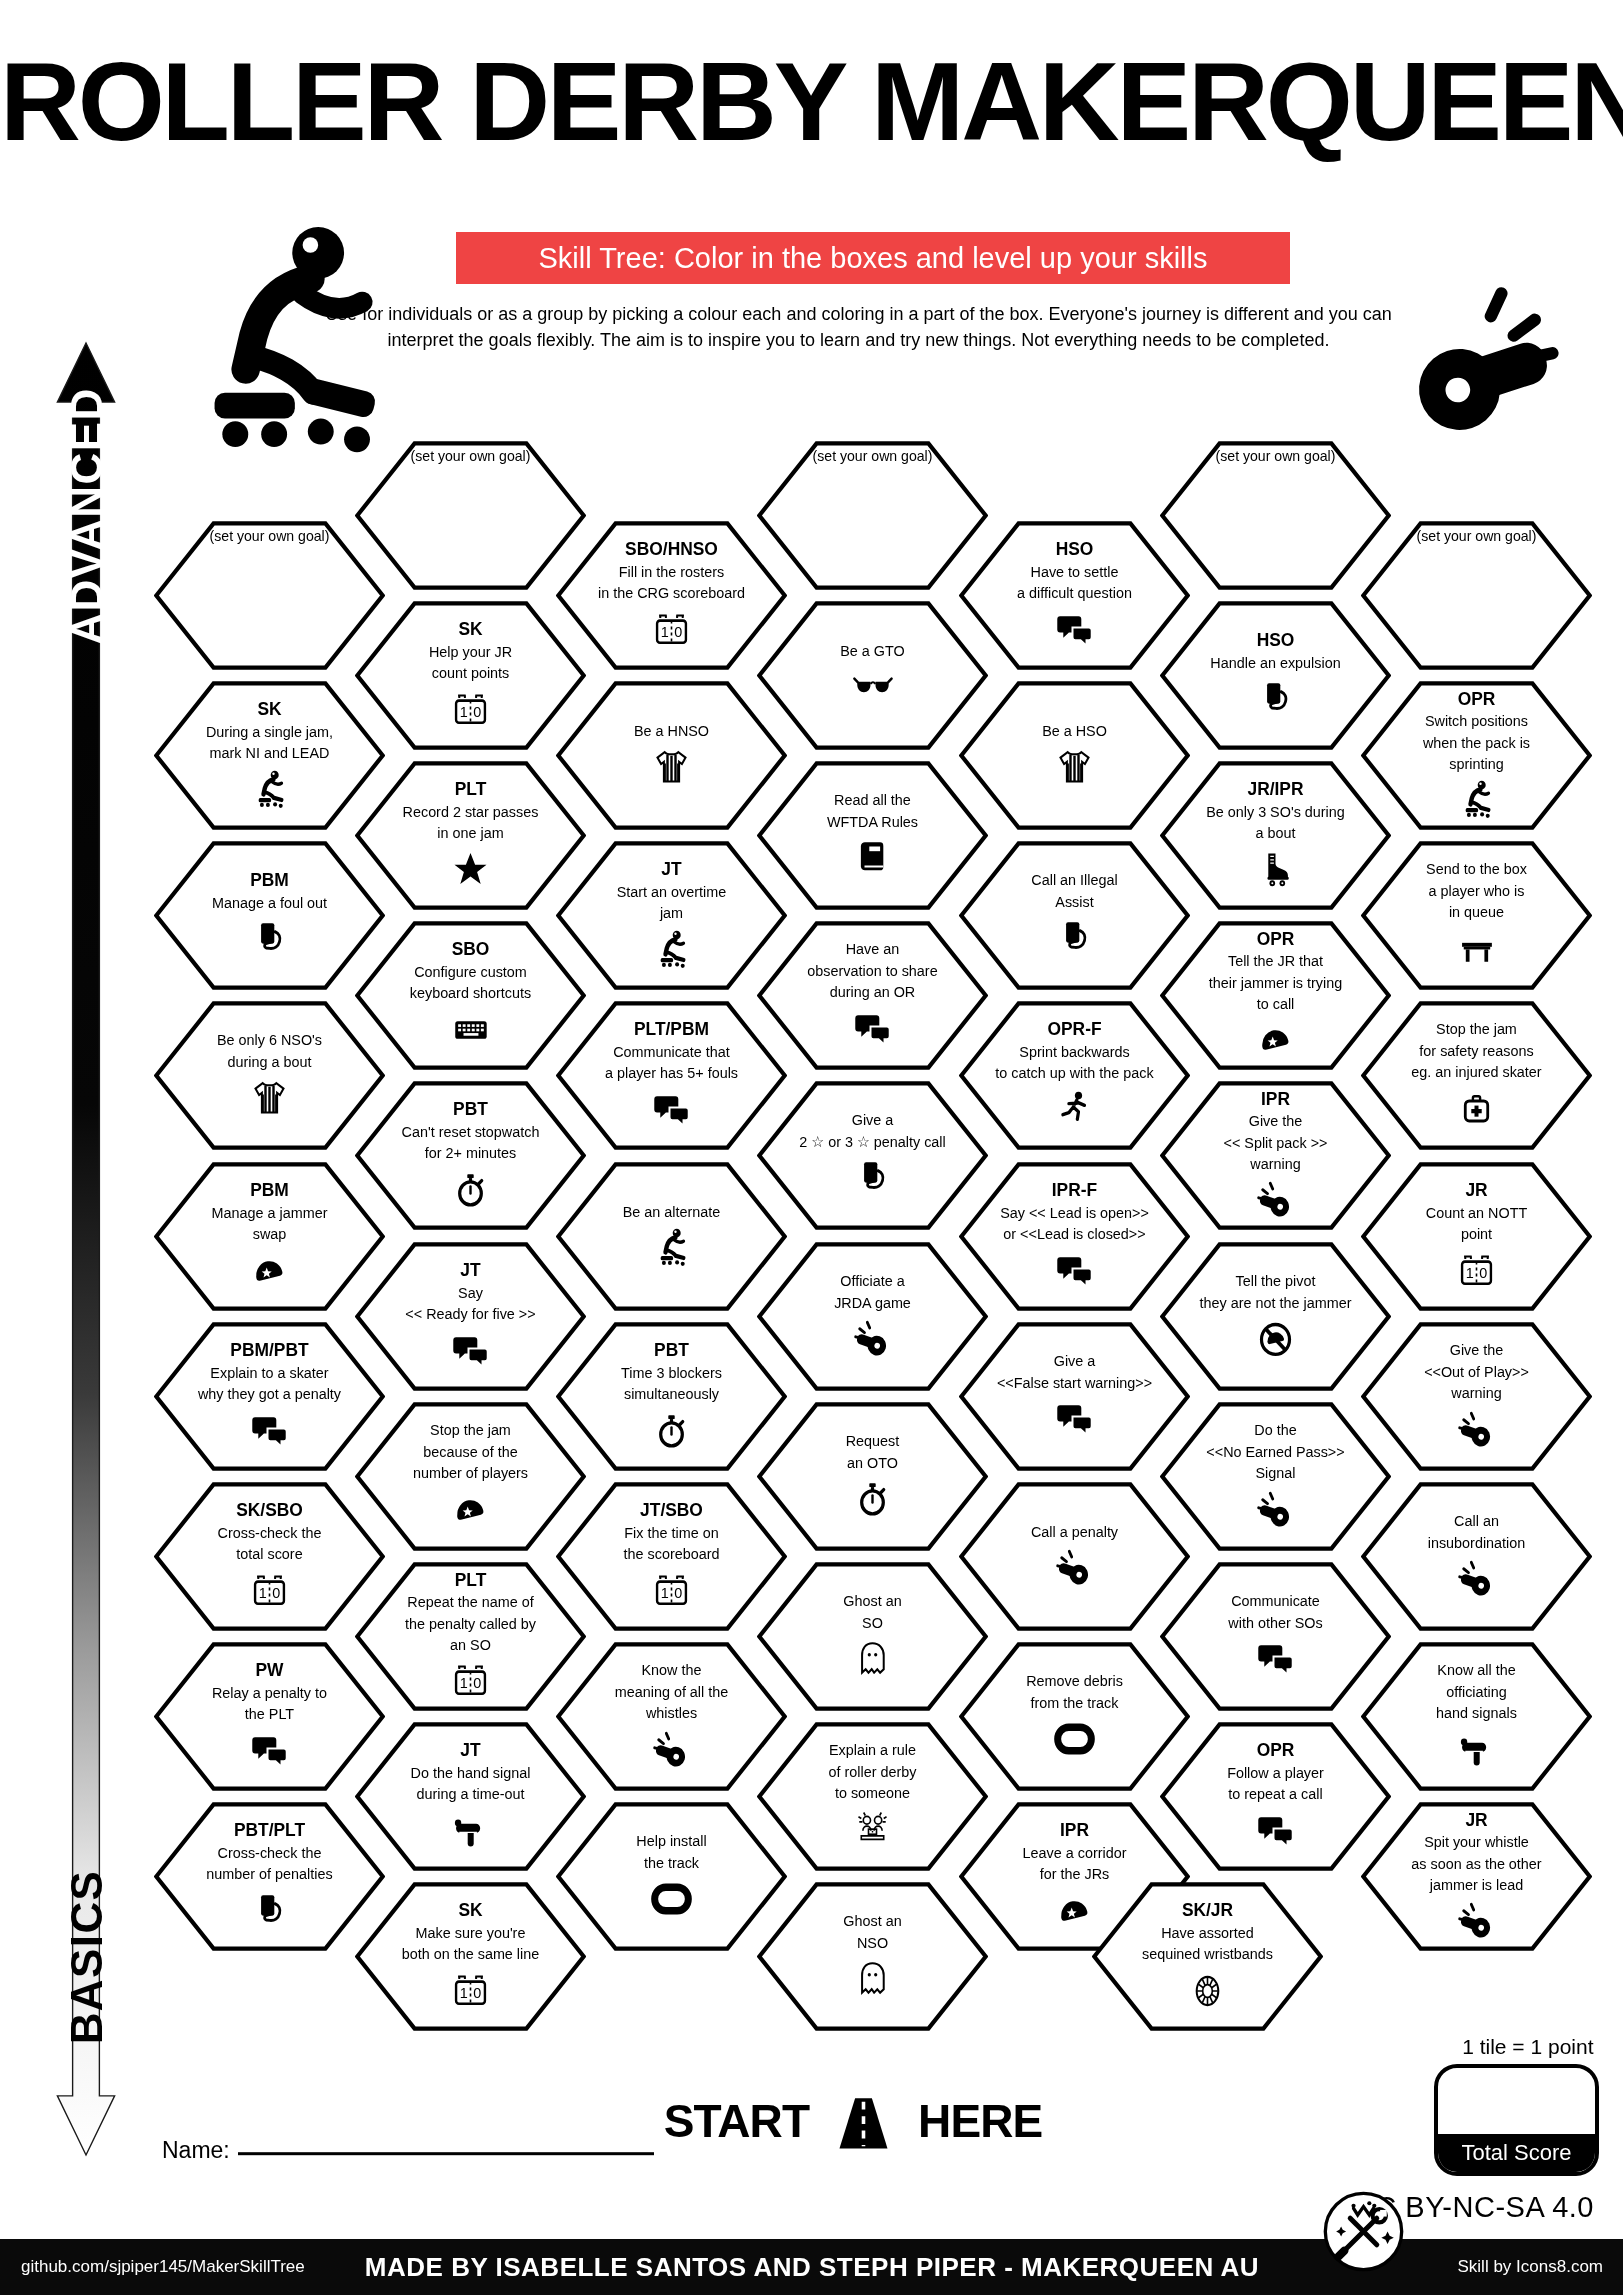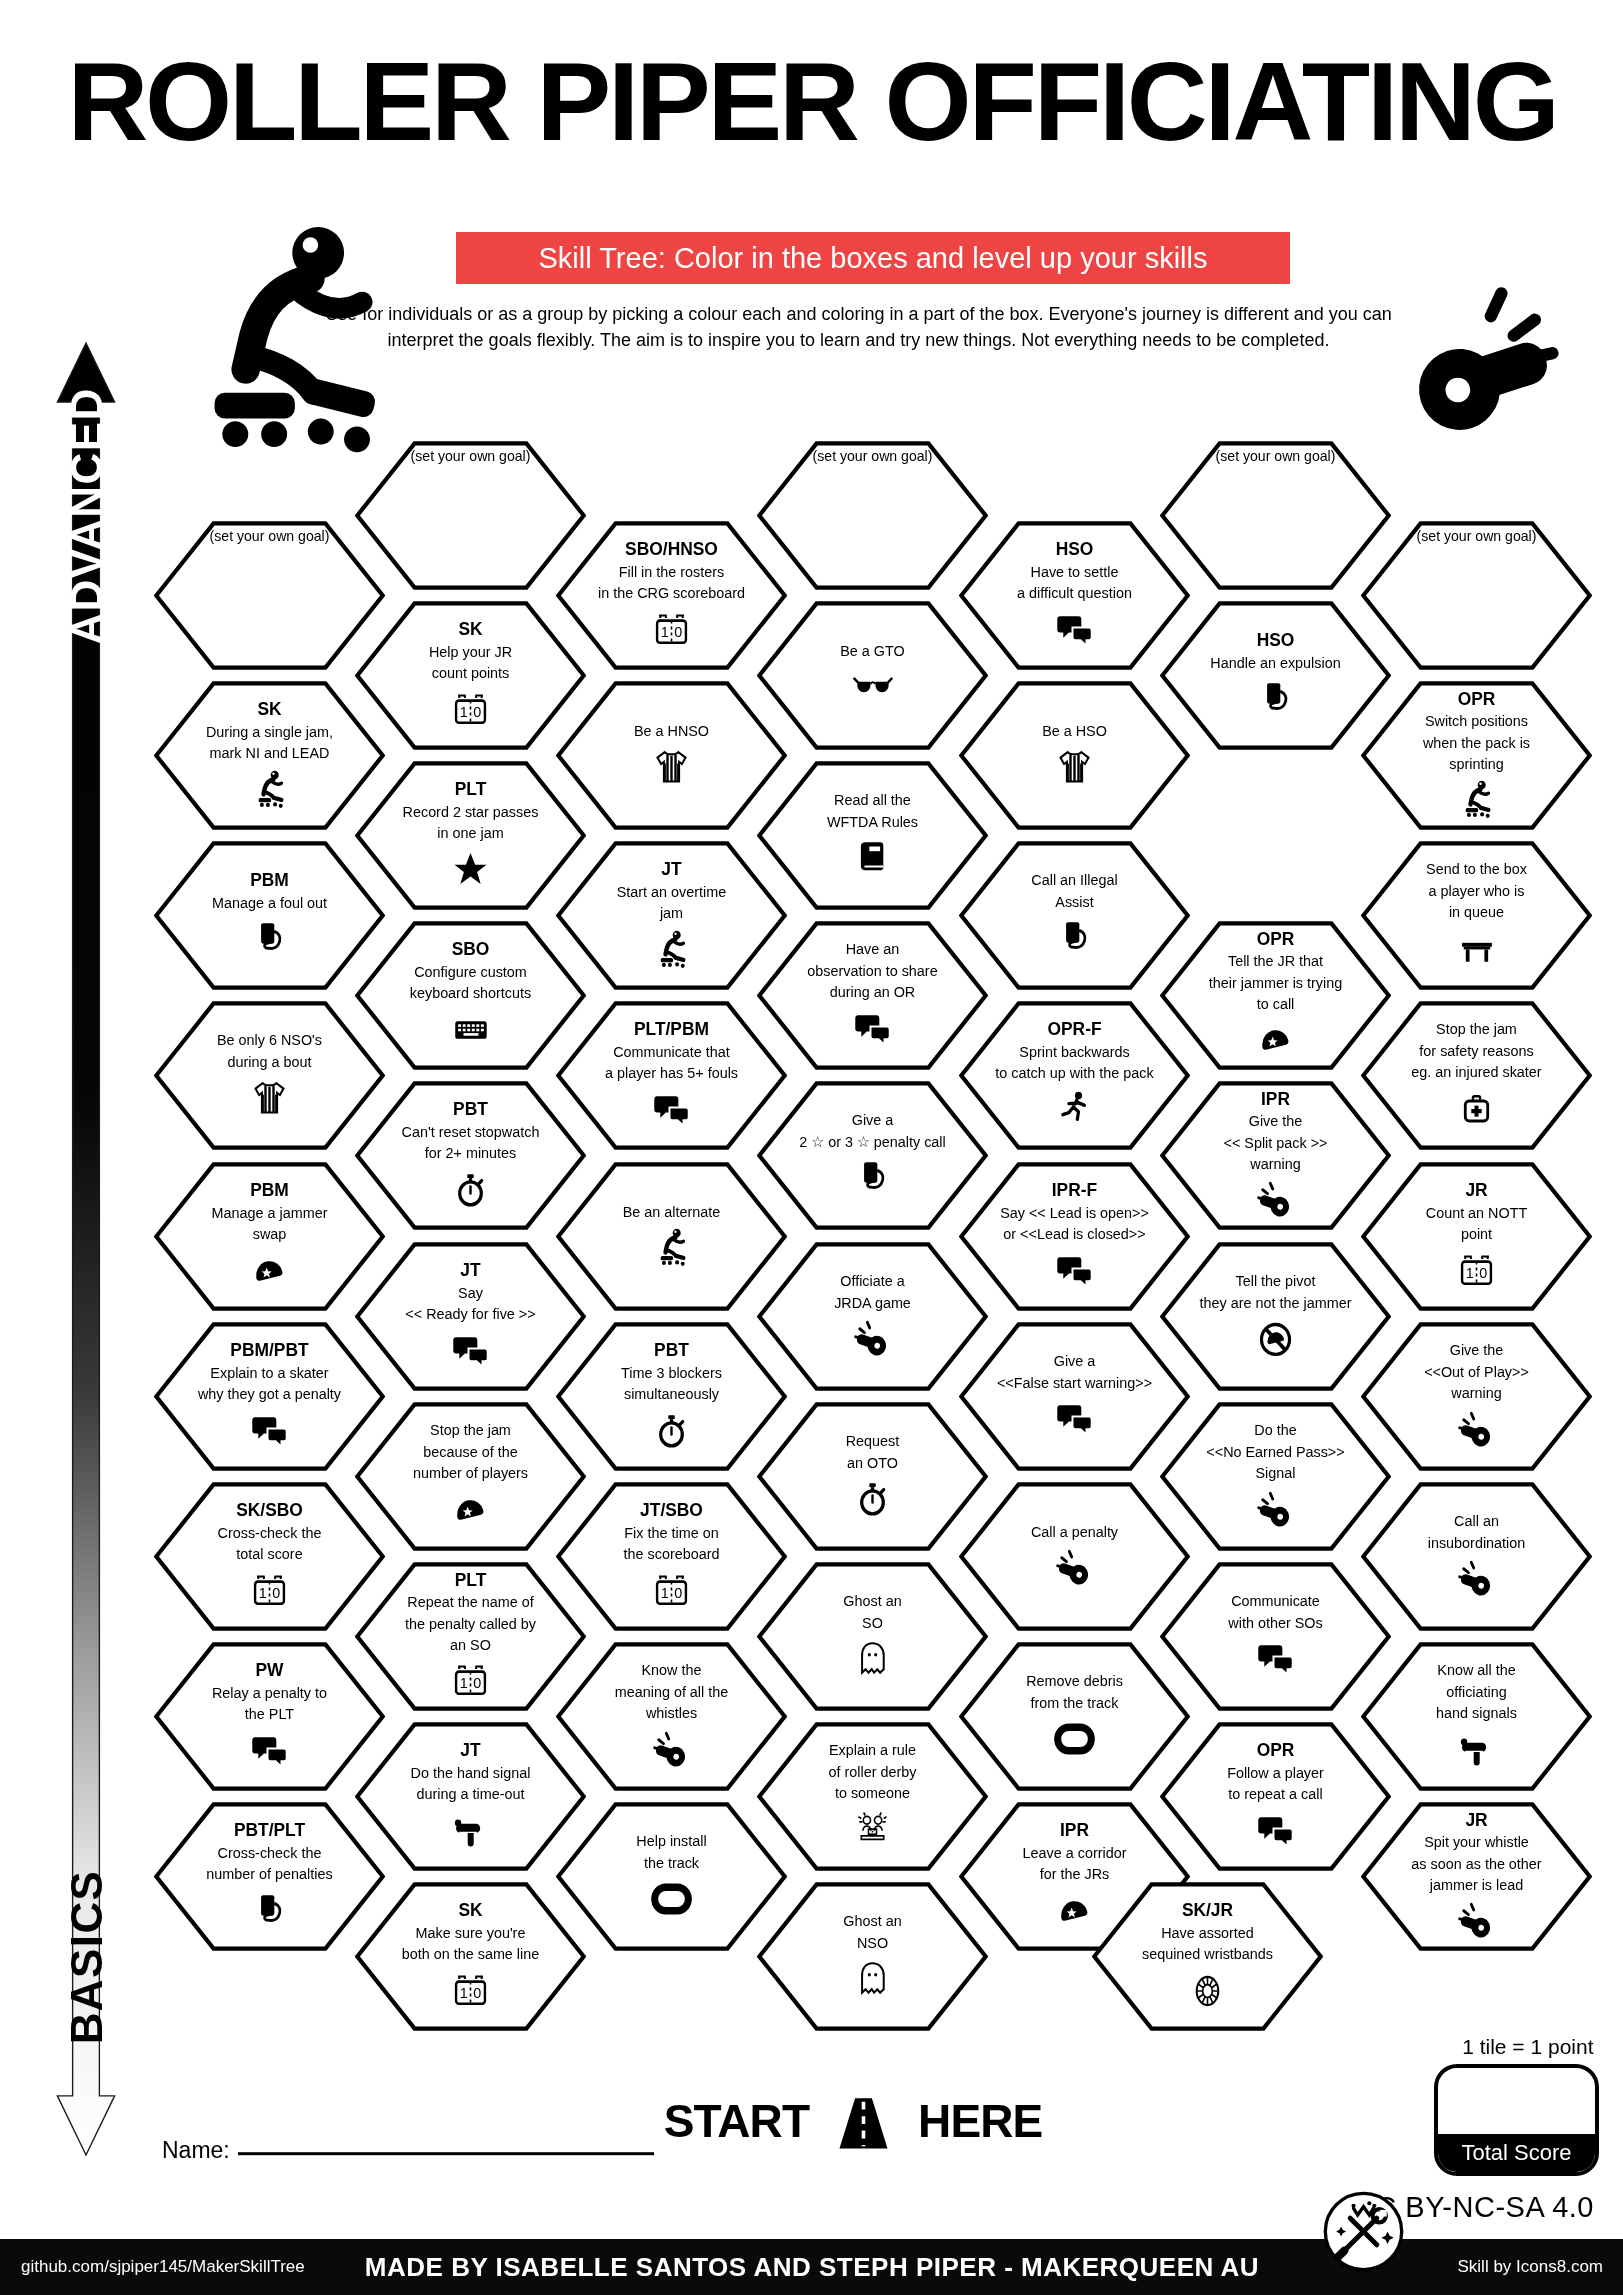--- a/index.html
+++ b/index.html
@@ -233,21 +233,21 @@
       <circle cx="38" cy="19" r="2.5"></circle>
         <circle cx="57" cy="16" r="2.5"></circle>
         <circle cx="63" cy="19" r="2.5"></circle>
       <path d="M79 50l2.5 5 5 2.5-5 2.5-2.5 5-2.5-5-5-2.5 5-2.5zM23 44l2 4 4 2-4 2-2 4-2-4-4-2 4-2z"></path>
     </symbol>
   </defs>
 </svg>
 
 <div class="page">
 
-  <div class="title">ROLLER PIPER OFFICIATING</div>
+  <div class="title">ROLLER DERBY MAKERQUEEN</div>
 
   <svg class="skater-art" viewBox="0 0 100 100">
       <use href="#i-skater"></use>
     </svg>
   <svg class="whistle-art" viewBox="0 0 100 100">
       <g transform="translate(100 0) scale(-1 1)">
         <use href="#i-whistle"></use>
       </g>
     </svg>
 
@@ -862,20 +862,33 @@
           <polygon points="5,165 129,9 371,9 495,165 371,321 129,321"></polygon>
         </svg>
         <div class="hex-content">
           <div class="hex-label">HSO</div>
           <div class="hex-line">Handle an expulsion</div>
           <svg class="hex-icon" style="width:43px" viewBox="0 0 92 95" width="43" height="44">
             <use href="#i-card"></use>
           </svg>
         </div>
       </div>
+      <div class="hex" style="left: 1160px; top: 759px;">
+        <svg class="hex-bg" viewBox="0 0 500 330">
+          <polygon points="5,165 129,9 371,9 495,165 371,321 129,321"></polygon>
+        </svg>
+        <div class="hex-content">
+          <div class="hex-label">JR/IPR</div>
+          <div class="hex-line">Be only 3 SO's during</div>
+          <div class="hex-line">a bout</div>
+          <svg class="hex-icon" style="width:43px" viewBox="0 0 92 95" width="43" height="44">
+            <use href="#i-skate"></use>
+          </svg>
+        </div>
+      </div>
       <div class="hex" style="left: 1160px; top: 919px;">
         <svg class="hex-bg" viewBox="0 0 500 330">
           <polygon points="5,165 129,9 371,9 495,165 371,321 129,321"></polygon>
         </svg>
         <div class="hex-content">
           <div class="hex-label">OPR</div>
           <div class="hex-line">Tell the JR that</div>
           <div class="hex-line">their jammer is trying</div>
           <div class="hex-line">to call</div>
           <svg class="hex-icon" style="width:43px" viewBox="0 0 92 95" width="43" height="44">

